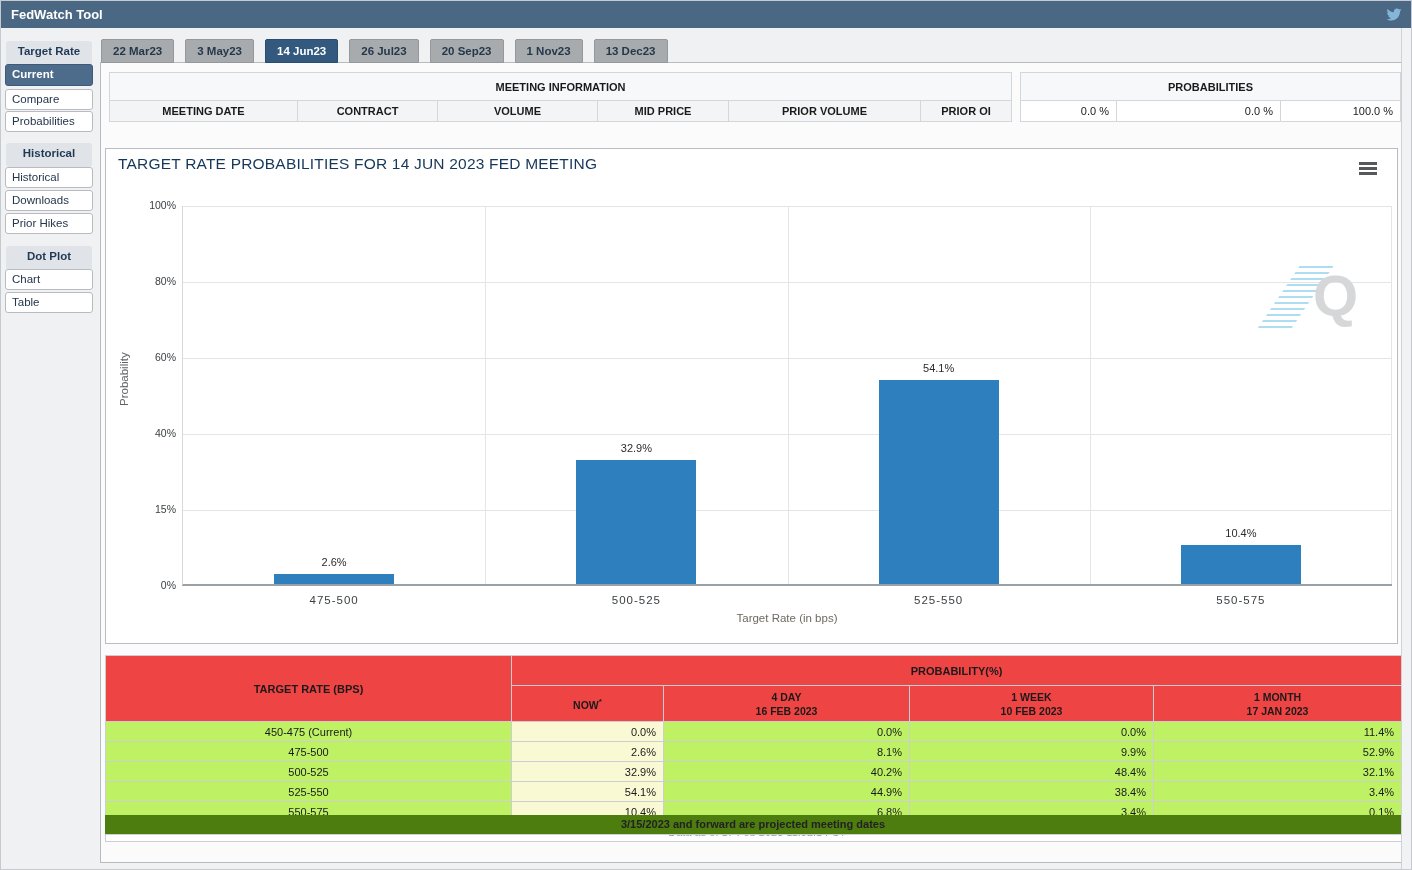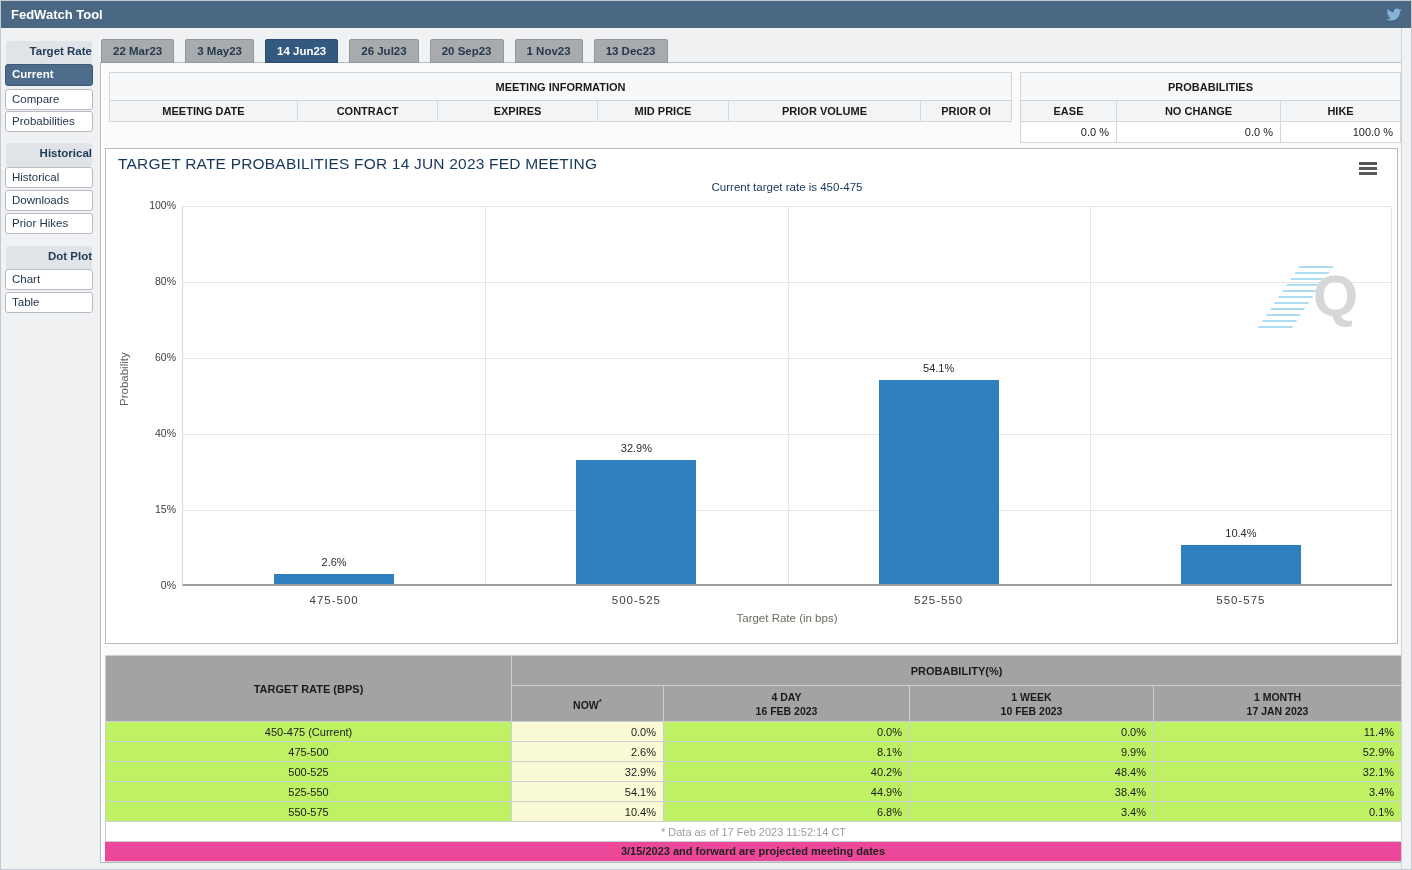--- a/index.html
+++ b/index.html
@@ -8,21 +8,21 @@
   .page { position:relative; width:1412px; height:870px; background:#f0f1f3; overflow:hidden; border:1px solid #c6cad0; }
 
   
   .topbar { position:absolute; left:0; top:0; width:1412px; height:27px; background:#4a6883; display:flex; align-items:center; justify-content:space-between; padding:0 10px; }
   .topbar-title { color:#ffffff; font-size:13px; font-weight:bold; }
   .twitter { width:18px; height:15px; cursor:pointer; }
 
   
   .side-btn { position:absolute; left:4px; width:88px; height:21px; background:#ffffff; border:1px solid #b8bcc2; border-radius:3px; font-size:11.5px; color:#24364c; line-height:19px; padding-left:6px; cursor:pointer; }
   .side-btn.selected { background:#4d6b8b; border-color:#3e5a78; color:#ffffff; font-weight:bold; }
-  .side-hdr { position:absolute; left:5px; width:86px; height:24px; background:#e0e3e7; border-radius:3px; font-size:11.5px; font-weight:bold; color:#1f3a57; text-align:right; line-height:20px; }
+  .side-hdr { position:absolute; left:5px; width:86px; height:24px; background:#e0e3e7; border-radius:3px; font-size:11.5px; font-weight:bold; color:#1f3a57; text-align:center; line-height:20px; }
 
   
   .tabs { position:absolute; left:100px; top:38px; display:flex; gap:11px; }
   .tab { height:24px; padding:0 11px; background:#a8abae; border:1px solid #94989c; border-radius:2px 2px 0 0; font-size:11.5px; font-weight:bold; color:#25384b; line-height:22px; cursor:pointer; }
   .tab.active { background:#33597f; border-color:#2a4c6e; color:#ffffff; }
 
   
   .content { position:absolute; left:99px; top:61px; width:1305px; height:801px; background:#fbfbfc; border:1px solid #b6bbc0; }
 
   
@@ -50,30 +50,30 @@
   .bar-label { font-size:11px; color:#2b2b2b; margin-bottom:6px; }
   .xtick { position:absolute; top:calc(100% + 10px); width:120px; margin-left:-60px; text-align:center; font-size:11.5px; color:#3c4043; letter-spacing:1px; }
   .xlabel { position:absolute; left:76px; top:463px; width:1210px; text-align:center; font-size:11.5px; color:#6e6a60; }
   .q-mark { position:absolute; right:34px; top:58px; width:80px; height:72px; }
   .q-stripes { position:absolute; left:0; top:2px; width:34px; height:64px; transform:skewX(-34deg); background:repeating-linear-gradient(to bottom, rgba(130,203,235,.65) 0 2px, transparent 2px 6px); }
   .q-glyph { position:absolute; right:0; top:0; font-size:58px; font-weight:bold; color:#d5d7d9; line-height:64px; }
 
   
   .bt { position:absolute; left:104px; top:654px; width:1296px; font-size:11px; color:#1a1a1a; border:1px solid #a9aeb3; }
   .bt th, .bt td { border:1px solid #cbcfd3; overflow:hidden; white-space:nowrap; }
-  .bt th { background:#a3a3a3; font-weight:bold; }
+  .bt th { background:#ef4444; font-weight:bold; }
   .bt .gh { height:30px; text-align:center; font-size:11px; }
   .bt .ch { height:36px; text-align:center; font-size:10.5px; line-height:14px; }
   .bt td { height:20px; background:#bef264; }
   .bt td.lbl { text-align:center; }
   .bt td.nowcell { background:#f9fad4; }
   .bt .footrow td { text-align:center; color:#9a9da0; font-size:11px; background:#ffffff; }
   sup { font-size:8px; }
 
-  .projected { position:absolute; left:104px; top:841px; width:1296px; height:20px; background:#ec4899; border-bottom:1px solid #cdd1d5; text-align:center; font-size:11px; font-weight:bold; color:#222; line-height:19px; }
+  .projected { position:absolute; left:104px; top:814px; width:1296px; height:20px; background:#4d7c0f; border-bottom:1px solid #cdd1d5; text-align:center; font-size:11px; font-weight:bold; color:#222; line-height:19px; }
 
   .gutter { position:absolute; right:0; top:27px; width:10px; height:843px; background:#f1f2f3; border-left:1px solid #cfd3d7; }
 </style>
 </head>
 <body>
 
 <div class="page">
 
   <div class="topbar">
     <span class="topbar-title">FedWatch Tool</span>
@@ -115,59 +115,53 @@
         <col style="width:192px">
         <col style="width:91px">
       </colgroup>
     <tbody>
         <tr>
           <td class="info-caption" colspan="6">MEETING INFORMATION</td>
         </tr>
     <tr class="info-head">
       <th>MEETING DATE</th>
       <th>CONTRACT</th>
-      <th>EXPIRES</th>
+      <th>VOLUME</th>
       <th>MID PRICE</th>
       <th>PRIOR VOLUME</th>
       <th>PRIOR OI</th>
     </tr>
   </tbody>
     </table>
 
   <table class="info-table" style="left:1019px;top:71px;width:380px">
     <colgroup>
         <col style="width:96px">
         <col style="width:164px">
         <col style="width:120px">
       </colgroup>
     <tbody>
         <tr>
           <td class="info-caption" colspan="3">PROBABILITIES</td>
         </tr>
-    <tr class="info-head">
-      <th>EASE</th>
-      <th>NO CHANGE</th>
-      <th>HIKE</th>
-    </tr>
     <tr class="info-row">
       <td class="num">0.0 %</td>
       <td class="num">0.0 %</td>
       <td class="num">100.0 %</td>
     </tr>
   </tbody>
     </table>
 
   <div class="chart-panel">
     <div class="chart-title">TARGET RATE PROBABILITIES FOR 14 JUN 2023 FED MEETING</div>
     <div class="burger">
         <div></div>
         <div></div>
         <div></div>
       </div>
-    <div class="chart-sub">Current target rate is 450-475</div>
 
     <span class="ytick" style="left:18px;top:50px">100%</span>
     <span class="ytick" style="left:18px;top:126px">80%</span>
     <span class="ytick" style="left:18px;top:202px">60%</span>
     <span class="ytick" style="left:18px;top:278px">40%</span>
     <span class="ytick" style="left:18px;top:354px">15%</span>
     <span class="ytick" style="left:18px;top:430px">0%</span>
     <div class="ylabel" style="top:235px">Probability</div>
 
     <div class="plot">

